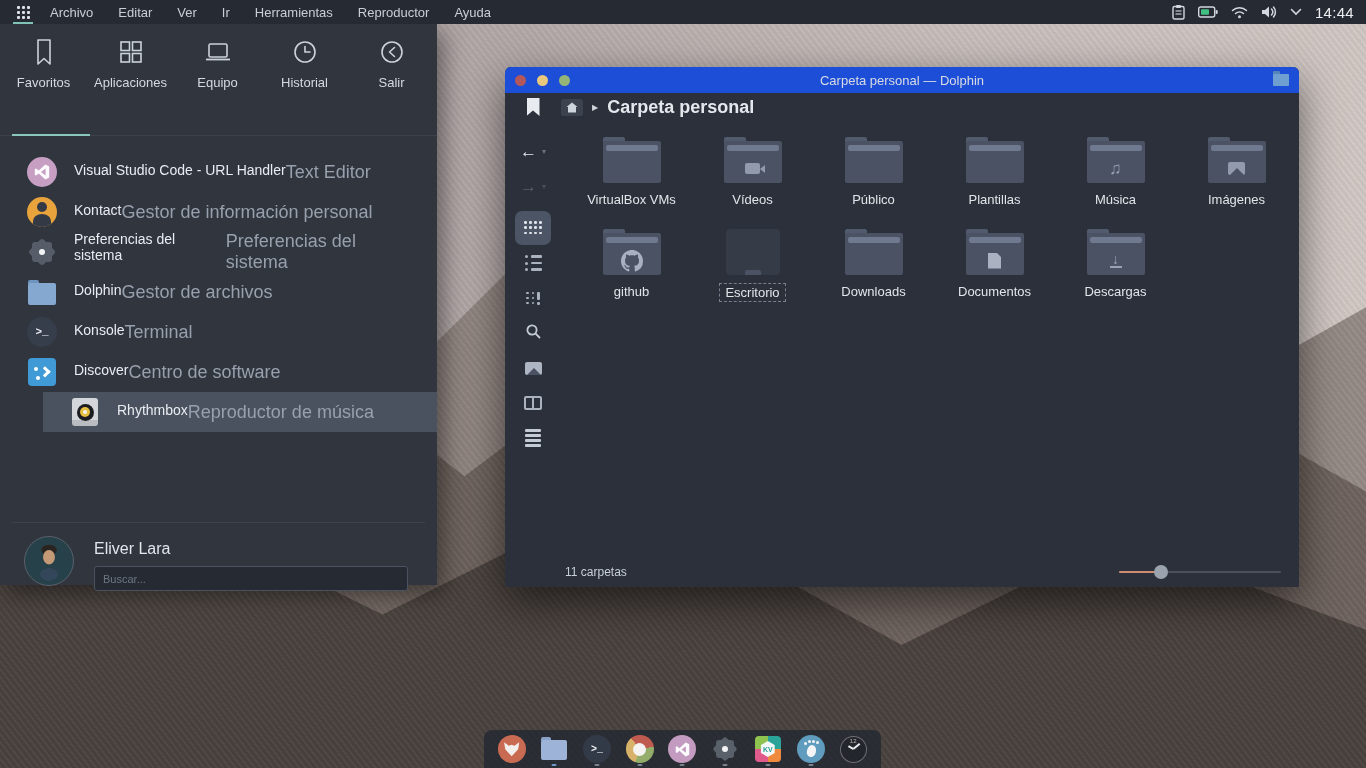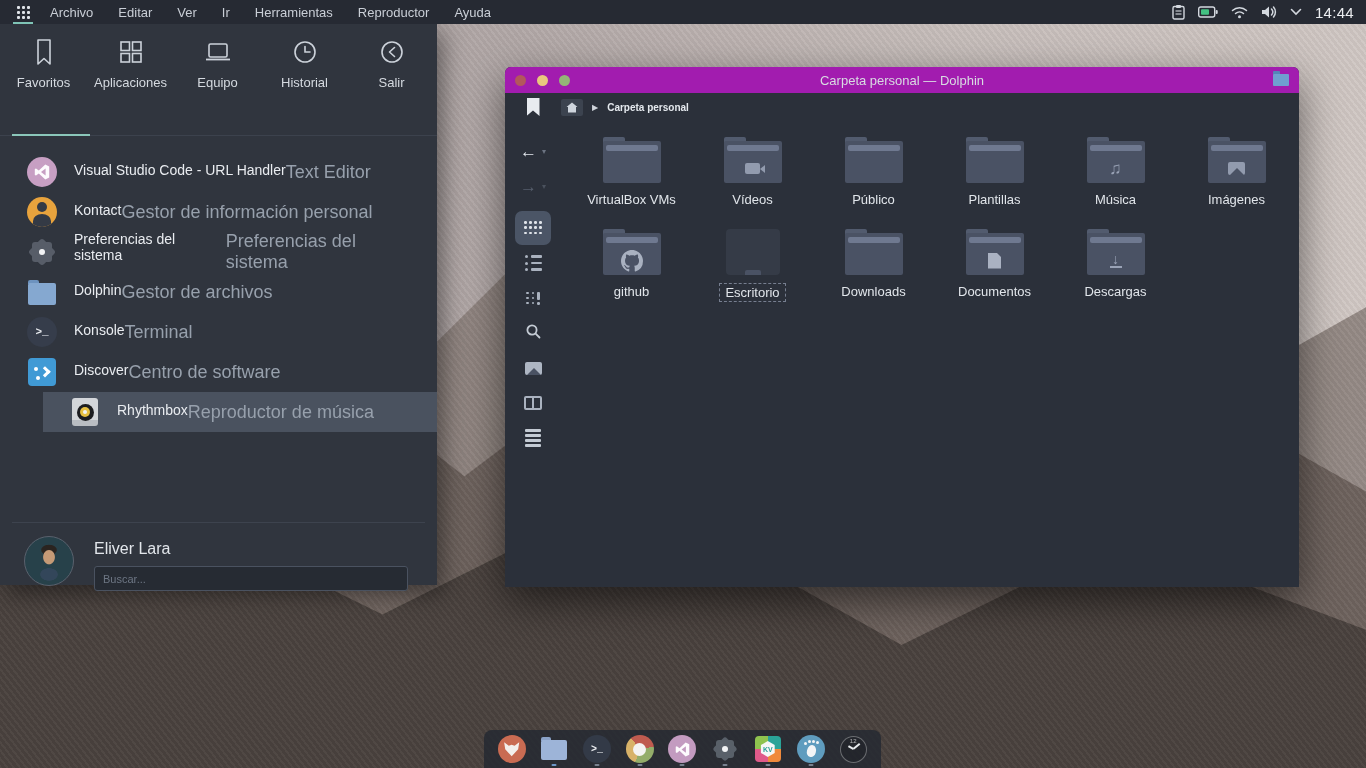--- a/index.html
+++ b/index.html
@@ -84,35 +84,35 @@
       radial-gradient(circle at 50% 50%, #27414a 0 70%, #1e333b 100%); }
   .user-name { position:absolute; left:94px; top:18px; font-size:16px; color:#e2e6eb; }
   .search-input { position:absolute; left:94px; top:44px; width:314px; height:25px; background:#262b33;
     border:1px solid #4a5260; border-radius:3px; color:#dfe3e8; font-size:11px; padding:0 8px;
     font-family:"Liberation Sans",sans-serif; }
   .search-input::placeholder { color:#6d7684; }
 
   
   .window { position:absolute; left:505px; top:67px; width:794px; height:520px; background:#2b303a;
     border-radius:6px 6px 0 0; box-shadow:0 14px 40px rgba(0,0,0,.55); z-index:40; }
-  .titlebar { height:26px; background:#a21caf; border-radius:6px 6px 0 0; display:flex; align-items:center; padding:0 10px; position:relative; }
+  .titlebar { height:26px; background:#1d4ed8; border-radius:6px 6px 0 0; display:flex; align-items:center; padding:0 10px; position:relative; }
   .traffic { display:flex; gap:11px; }
   .tl { width:11px; height:11px; border-radius:50%; cursor:pointer; }
   .win-title { position:absolute; left:0; right:0; text-align:center; font-size:13px; color:#d8dce2; pointer-events:none; }
   .title-right-icon { margin-left:auto; position:relative; width:16px; height:12px; }
   .title-right-icon .tab { position:absolute; top:-3px; left:0; width:7px; height:3px; background:#5585b8; border-radius:1px 1px 0 0; }
   .title-right-icon .bd { position:absolute; inset:0; background:#6f9fd0; border-radius:1px; }
 
   .toolbar-row { height:28px; display:flex; align-items:center; }
   .bookmark-slot { width:56px; display:flex; justify-content:center; }
   .bm { width:13px; height:18px; background:#e8ebf0; clip-path:polygon(0 0,100% 0,100% 100%,50% 70%,0 100%); cursor:pointer; }
   .breadcrumb { display:flex; align-items:center; gap:9px; }
   .home-btn { width:22px; height:17px; background:#3c434f; border-radius:2px; display:flex; align-items:center; justify-content:center; cursor:pointer; }
   .crumb-arrow { font-size:8px; color:#cfd4db; }
-  .crumb-label { font-size:10px; font-weight:bold; color:#e4e8ed; cursor:pointer; }
+  .crumb-label { font-size:18px; font-weight:bold; color:#e4e8ed; cursor:pointer; }
 
   .win-body { display:flex; height:436px; }
   .side-toolbar { width:56px; display:flex; flex-direction:column; align-items:center; padding-top:20px; }
   .nav-arrow { display:flex; align-items:center; gap:5px; height:20px; margin-bottom:15px; cursor:pointer; }
   .arrow-ch { font-size:17px; font-weight:bold; color:#e3e7ed; line-height:1; }
   .arrow-ch.disabled { color:#565e6c; }
   .caret { font-size:8px; color:#6b7381; }
   .caret.disabled { color:#4a515d; }
   .view-btn { width:36px; height:34px; display:flex; align-items:center; justify-content:center; margin-bottom:1px; border-radius:7px; cursor:pointer; }
   .view-btn.active { background:#4b5566; }
@@ -639,20 +639,28 @@
                   </span>
                 </span>
               </span>
             <span class="flabel">Descargas</span>
           </div>
 
         </div>
       </div>
     </div>
 
+    <div class="statusbar">
+      <span class="status-text">11 carpetas</span>
+      <div class="zoom-slider">
+        <span class="zs-track"></span>
+        <span class="zs-fill"></span>
+        <span class="zs-handle"></span>
+      </div>
+    </div>
   </section>
 
   <footer class="dock">
     <div class="dock-item">
       <span class="dk-circle dk-firefox">
           <span class="fox"></span>
         </span>
     </div>
     <div class="dock-item">
       <span class="dk-folder">

